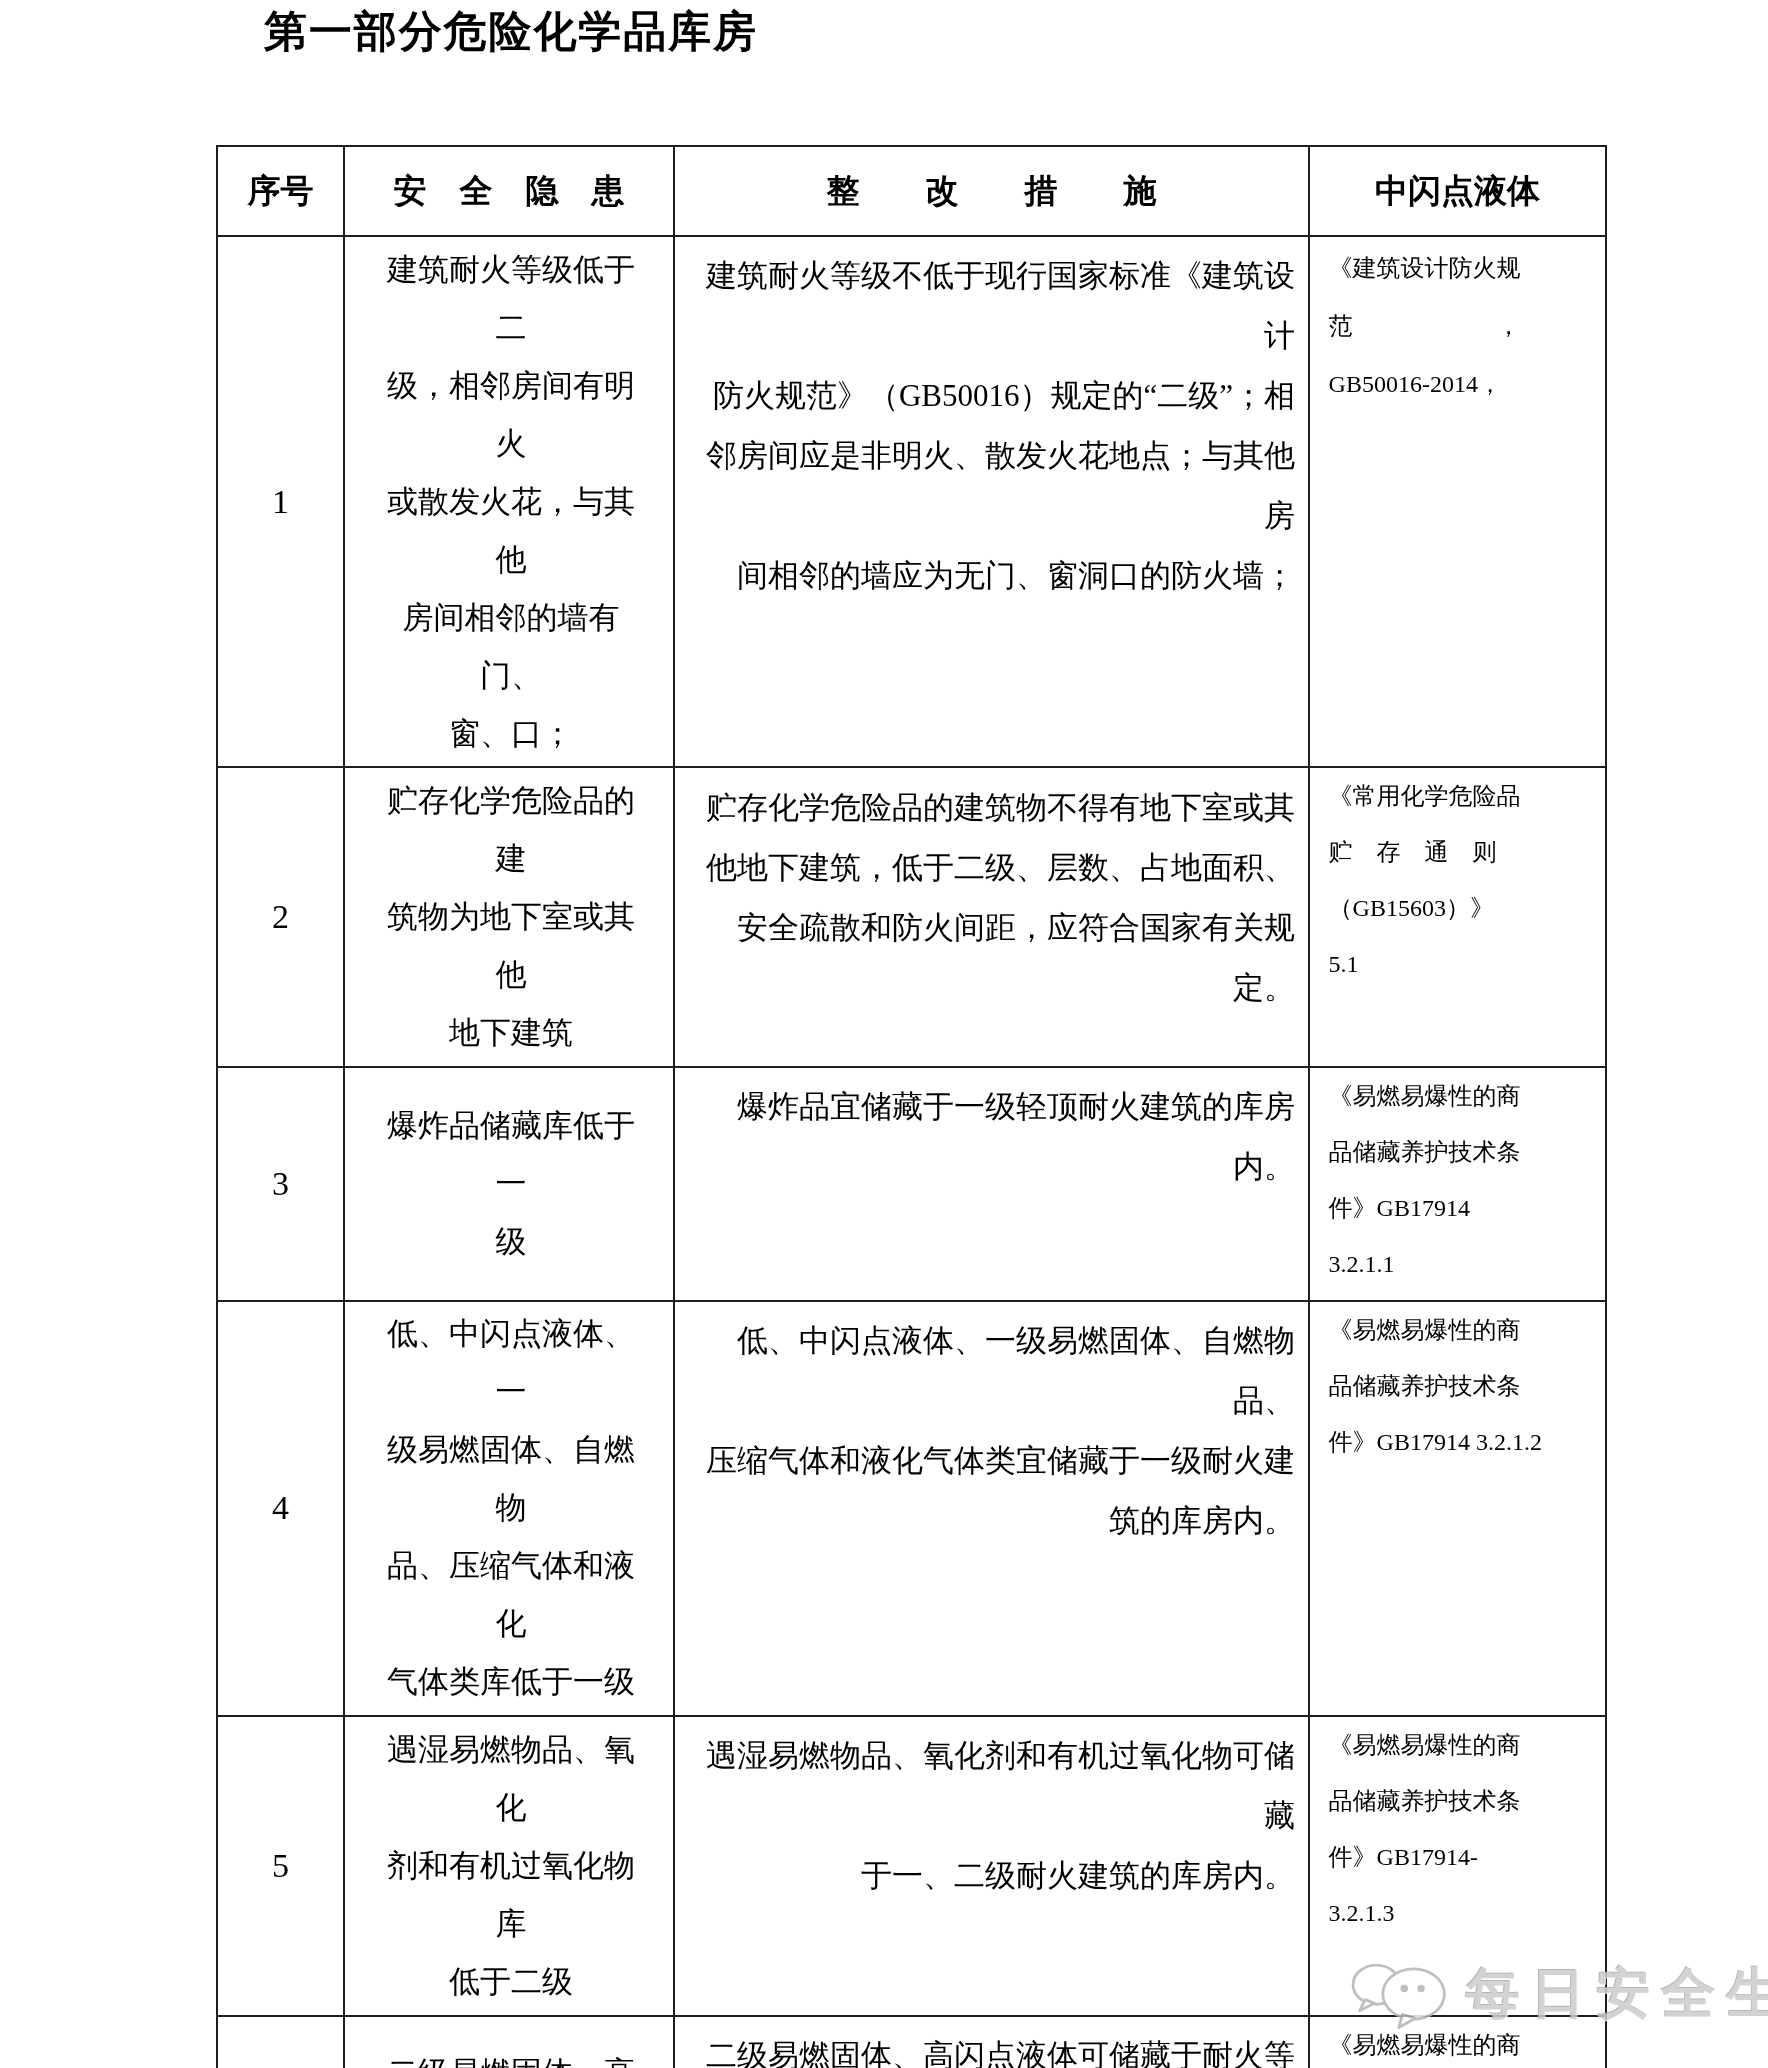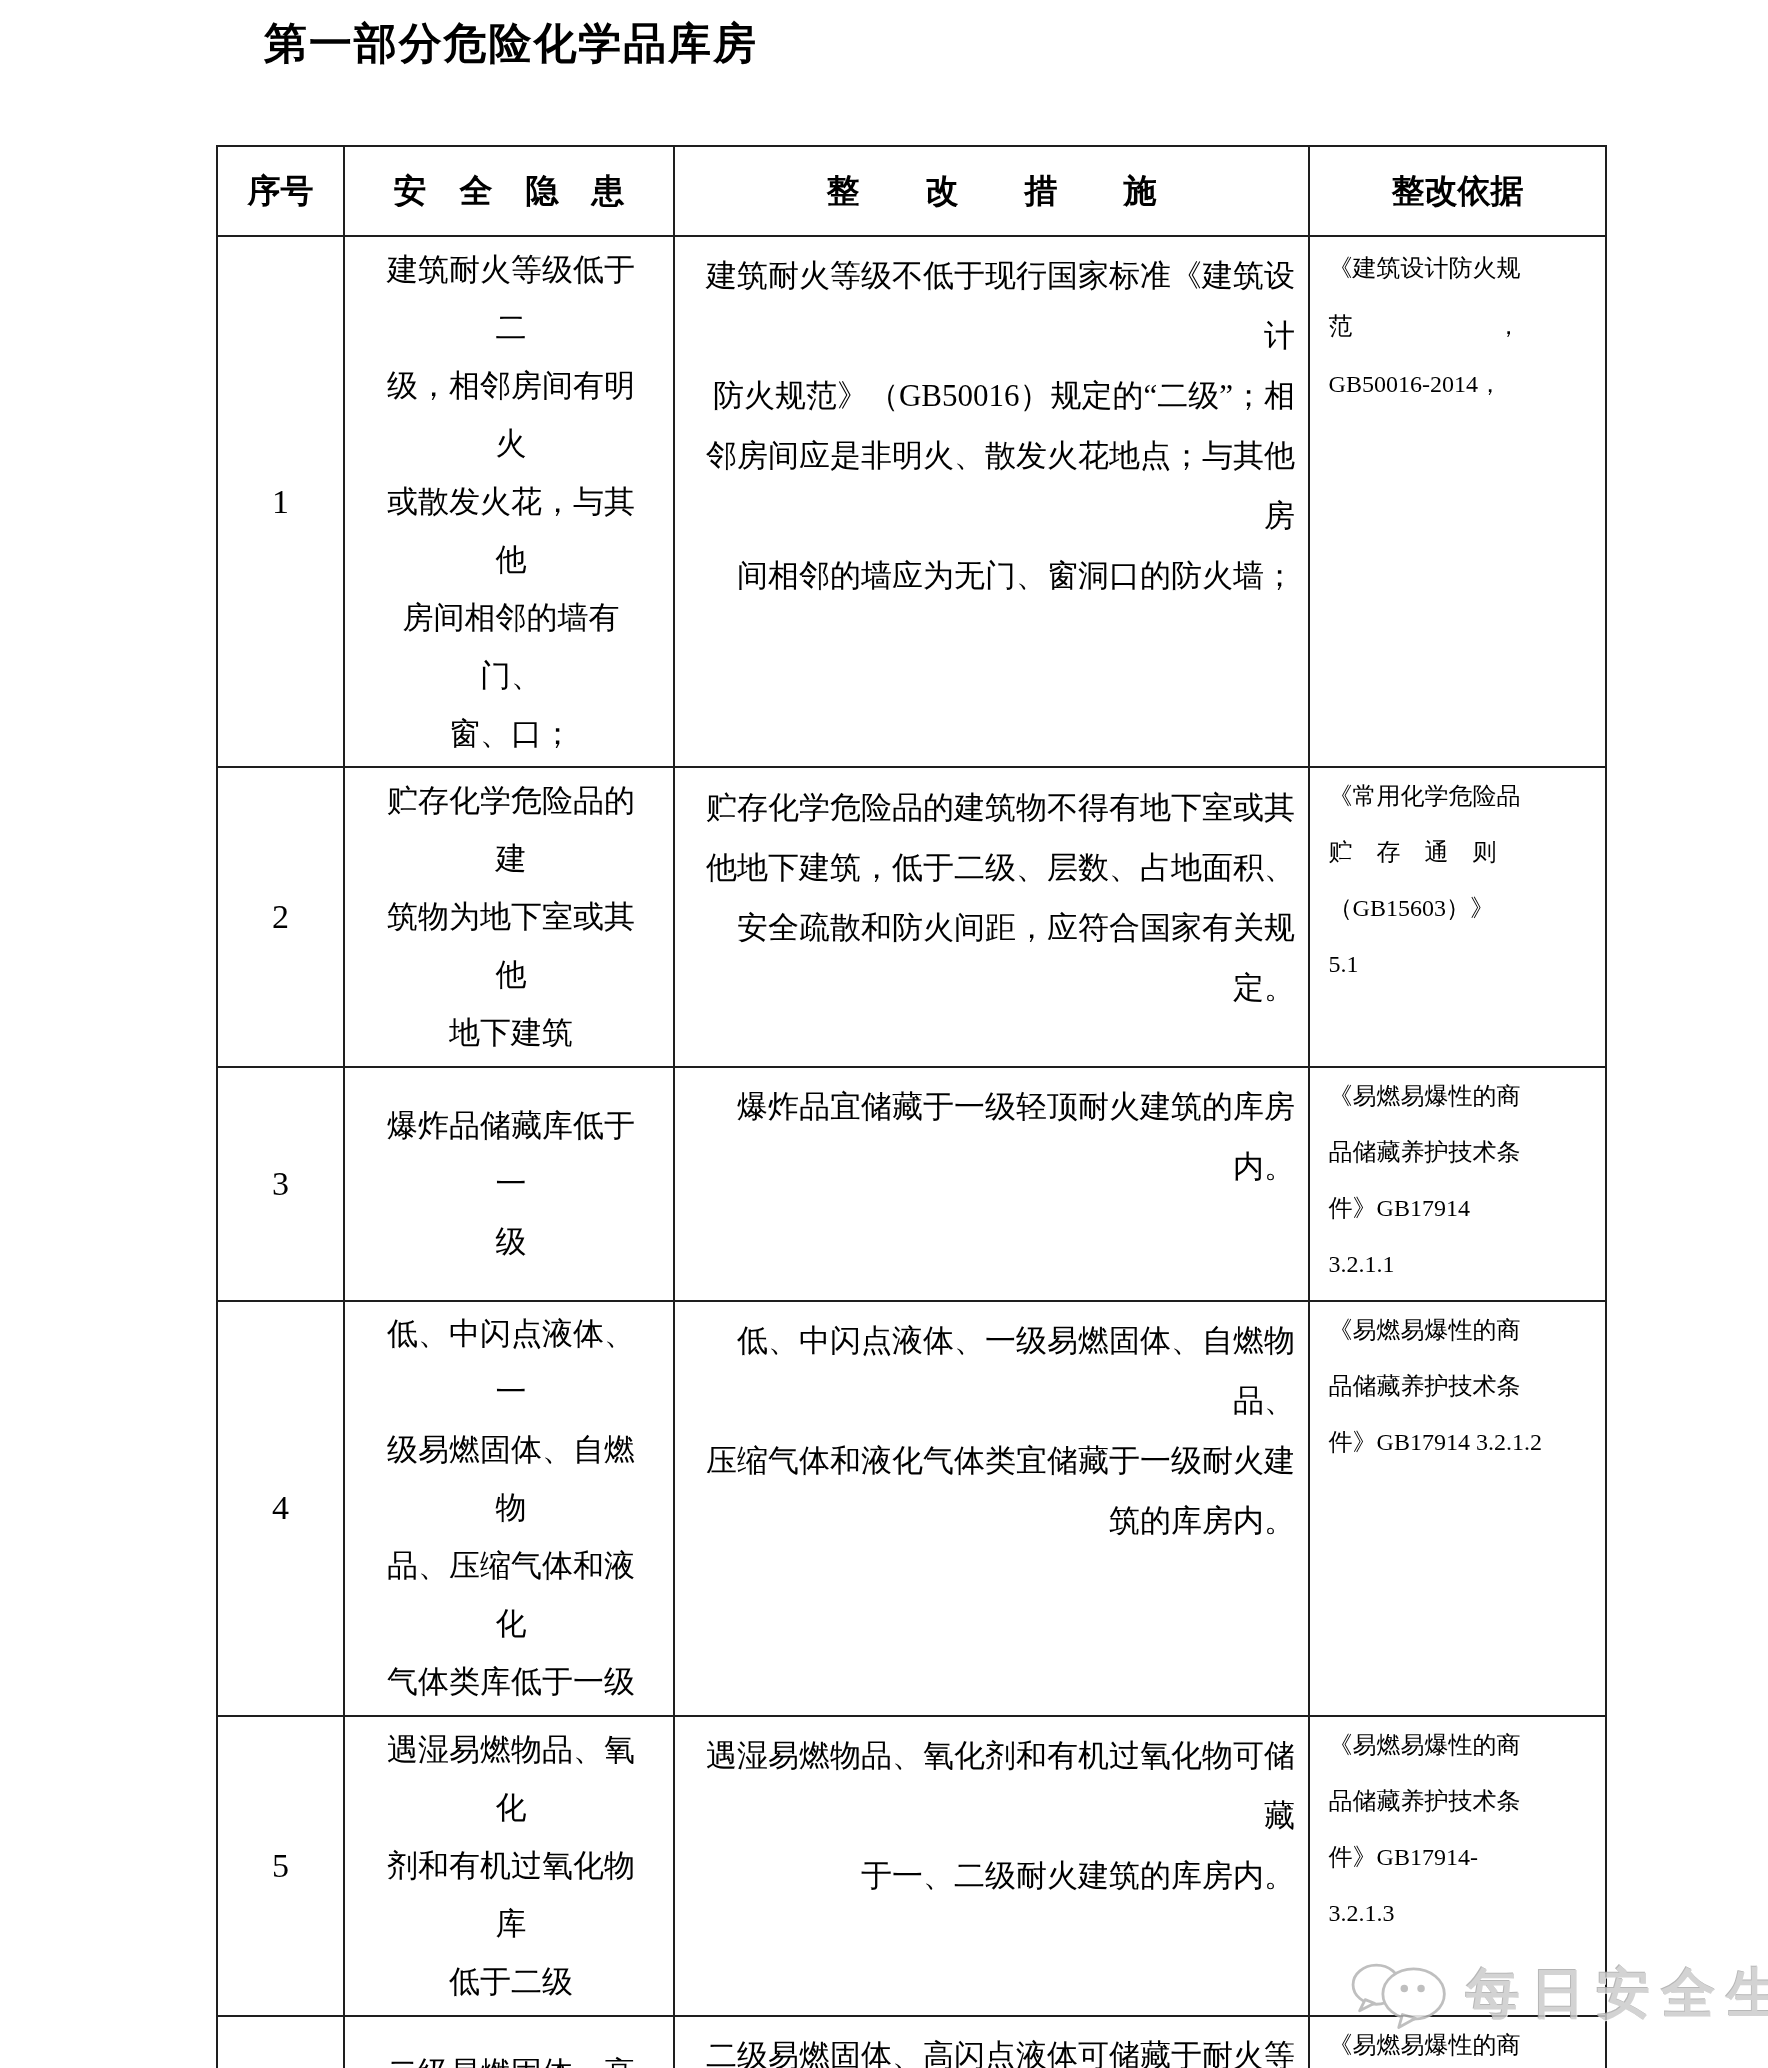--- a/index.html
+++ b/index.html
@@ -11,21 +11,21 @@
     width: 1768px;
     height: 2069px;
     position: relative;
     overflow: hidden;
     font-family: "Liberation Serif", "DejaVu Serif", serif;
     color: #000;
   }
   .doc-title {
     position: absolute;
     left: 264px;
-    top: 15px;
+    top: 3px;
     font-family: "Liberation Sans", "DejaVu Sans", sans-serif;
     font-weight: bold;
     font-size: 43px;
     letter-spacing: 1.9px;
     color: #000;
     white-space: nowrap;
   }
   table.main {
     position: absolute;
     left: 216px;
@@ -109,21 +109,21 @@
     <col style="width:127px">
     <col style="width:330px">
     <col style="width:635px">
     <col style="width:297px">
   </colgroup>
   <tbody>
       <tr style="height:90px">
     <th>序号</th>
     <th>安　全　隐　患</th>
     <th>整　　改　　措　　施</th>
-    <th>整改依据</th>
+    <th>中闪点液体</th>
   </tr>
   <tr style="height:289px">
     <td class="no">1</td>
     <td class="hazard">建筑耐火等级低于二
 级，相邻房间有明火
 或散发火花，与其他
 房间相邻的墙有门、
 窗、口；</td>
     <td class="measure">建筑耐火等级不低于现行国家标准《建筑设计
 防火规范》（GB50016）规定的“二级”；相

